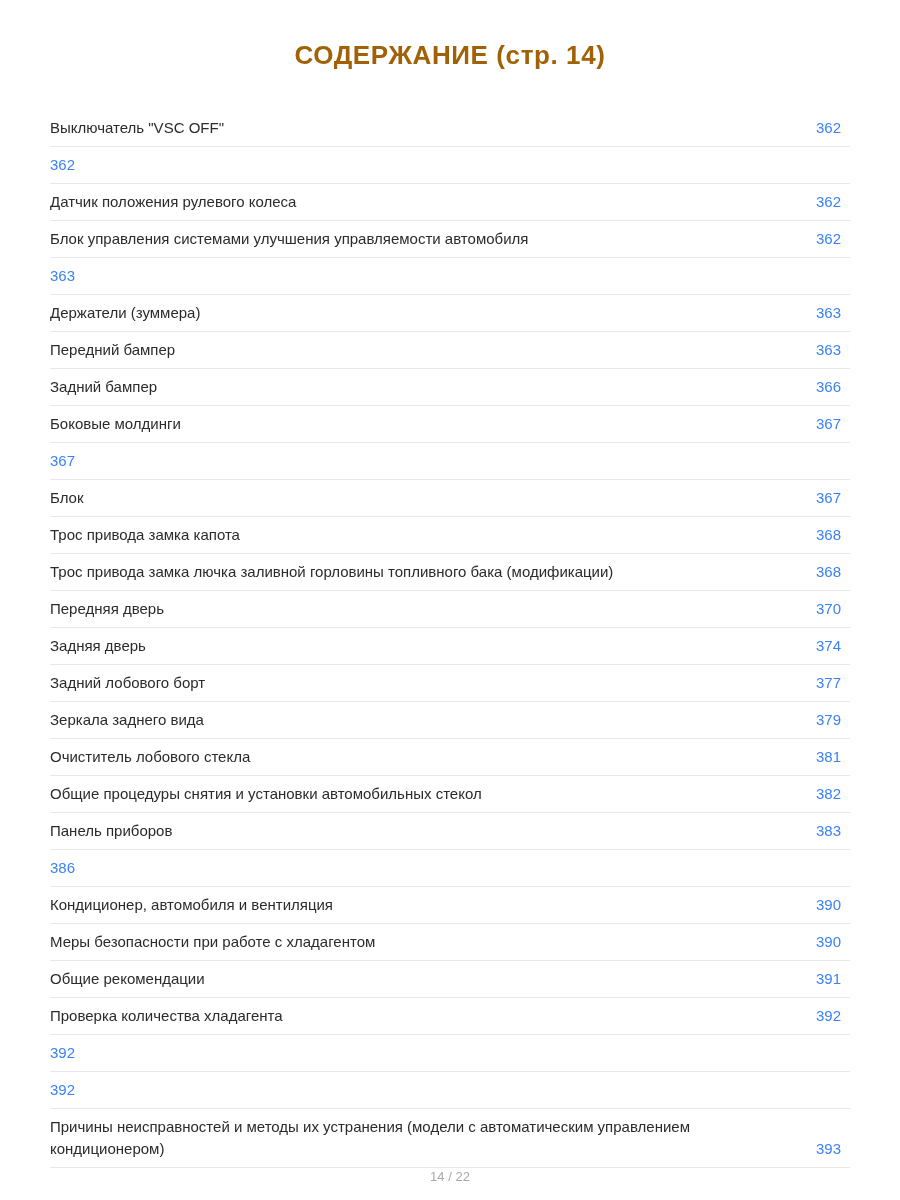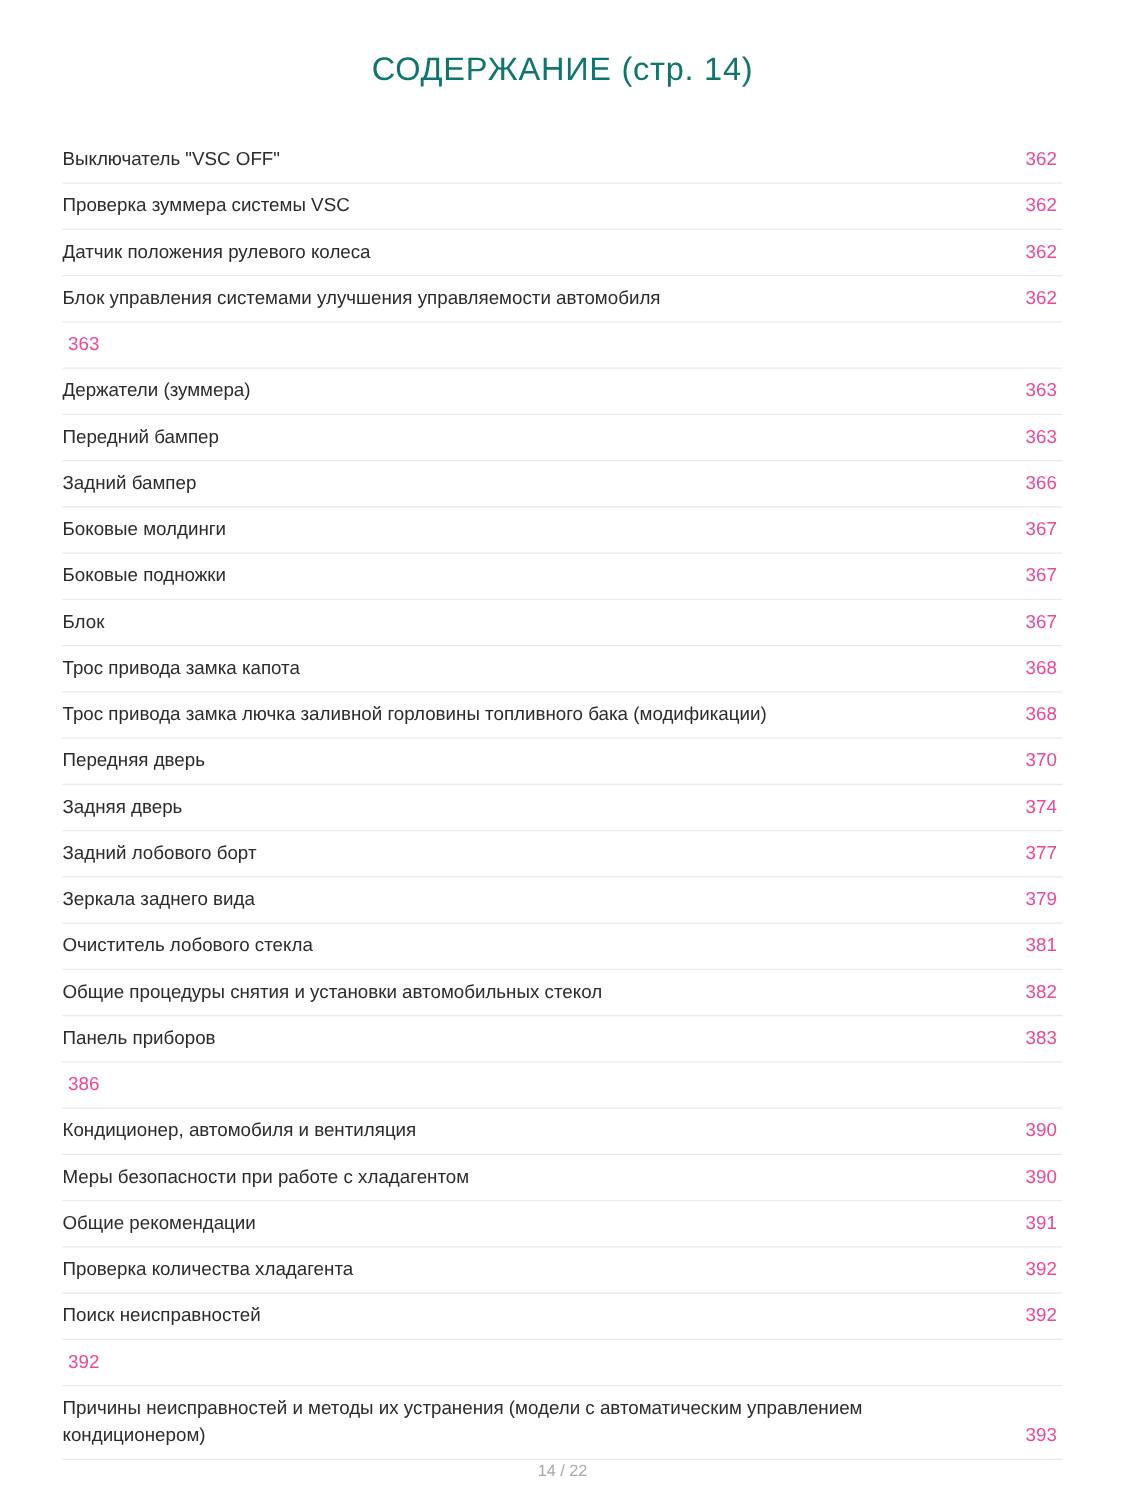--- a/index.html
+++ b/index.html
@@ -18,22 +18,22 @@
     width: 900px;
     height: 1200px;
     box-sizing: border-box;
     background: #ffffff;
     display: flex;
     flex-direction: column;
   }
   .page-title {
     text-align: center;
     font-size: 26px;
-    font-weight: normal;
-    color: #0f766e;
+    font-weight: bold;
+    color: #a16207;
     letter-spacing: 0.6px;
     margin: 38px 0 0 0;
     padding: 0 50px;
     line-height: 34px;
   }
   .title-rule {
     height: 2px;
     background: #c9c9c9;
     margin: 22px 50px 0 50px;
   }
@@ -54,25 +54,25 @@
   .toc-label {
     font-size: 15px;
     color: #2b2b2b;
     line-height: 22px;
     text-align: left;
     flex: 1 1 auto;
     word-break: normal;
   }
   .toc-page {
     font-size: 15px;
-    color: #ec4899;
+    color: #3b82f6;
     line-height: 22px;
     flex: 0 0 auto;
     min-width: 34px;
-    text-align: center;
+    text-align: left;
     white-space: nowrap;
   }
   .toc-row.two-line .toc-label {
     max-width: 700px;
   }
   .footer {
     margin-top: auto;
     text-align: center;
     font-size: 13px;
     color: #a8a8a8;
@@ -88,21 +88,20 @@
   <h1 class="page-title">СОДЕРЖАНИЕ (стр. 14)</h1>
 
   <div class="title-rule"></div>
 
   <div class="toc">
       <div class="toc-row">
         <span class="toc-label">Выключатель "VSC OFF"</span>
         <span class="toc-page">362</span>
       </div>
       <div class="toc-row">
-        <span class="toc-label">Проверка зуммера системы VSC</span>
         <span class="toc-page">362</span>
       </div>
       <div class="toc-row">
         <span class="toc-label">Датчик положения рулевого колеса</span>
         <span class="toc-page">362</span>
       </div>
       <div class="toc-row">
         <span class="toc-label">Блок управления системами улучшения управляемости автомобиля</span>
         <span class="toc-page">362</span>
       </div>
@@ -119,21 +118,20 @@
       </div>
       <div class="toc-row">
         <span class="toc-label">Задний бампер</span>
         <span class="toc-page">366</span>
       </div>
       <div class="toc-row">
         <span class="toc-label">Боковые молдинги</span>
         <span class="toc-page">367</span>
       </div>
       <div class="toc-row">
-        <span class="toc-label">Боковые подножки</span>
         <span class="toc-page">367</span>
       </div>
       <div class="toc-row">
         <span class="toc-label">Блок</span>
         <span class="toc-page">367</span>
       </div>
       <div class="toc-row">
         <span class="toc-label">Трос привода замка капота</span>
         <span class="toc-page">368</span>
       </div>
@@ -182,21 +180,20 @@
       </div>
       <div class="toc-row">
         <span class="toc-label">Общие рекомендации</span>
         <span class="toc-page">391</span>
       </div>
       <div class="toc-row">
         <span class="toc-label">Проверка количества хладагента</span>
         <span class="toc-page">392</span>
       </div>
       <div class="toc-row">
-        <span class="toc-label">Поиск неисправностей</span>
         <span class="toc-page">392</span>
       </div>
       <div class="toc-row two-line">
         <span class="toc-page">392</span>
       </div>
       <div class="toc-row two-line">
         <span class="toc-label">Причины неисправностей и методы их устранения (модели с автоматическим управлением кондиционером)</span>
         <span class="toc-page">393</span>
       </div>
     </div>

